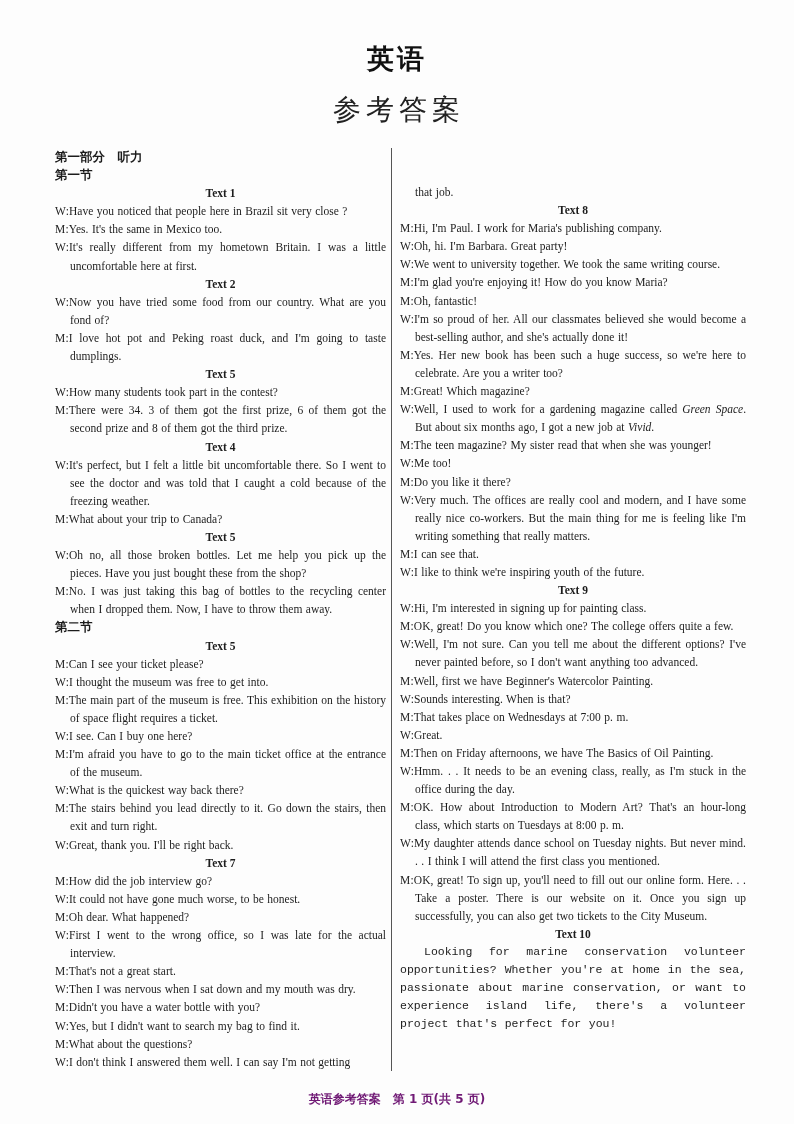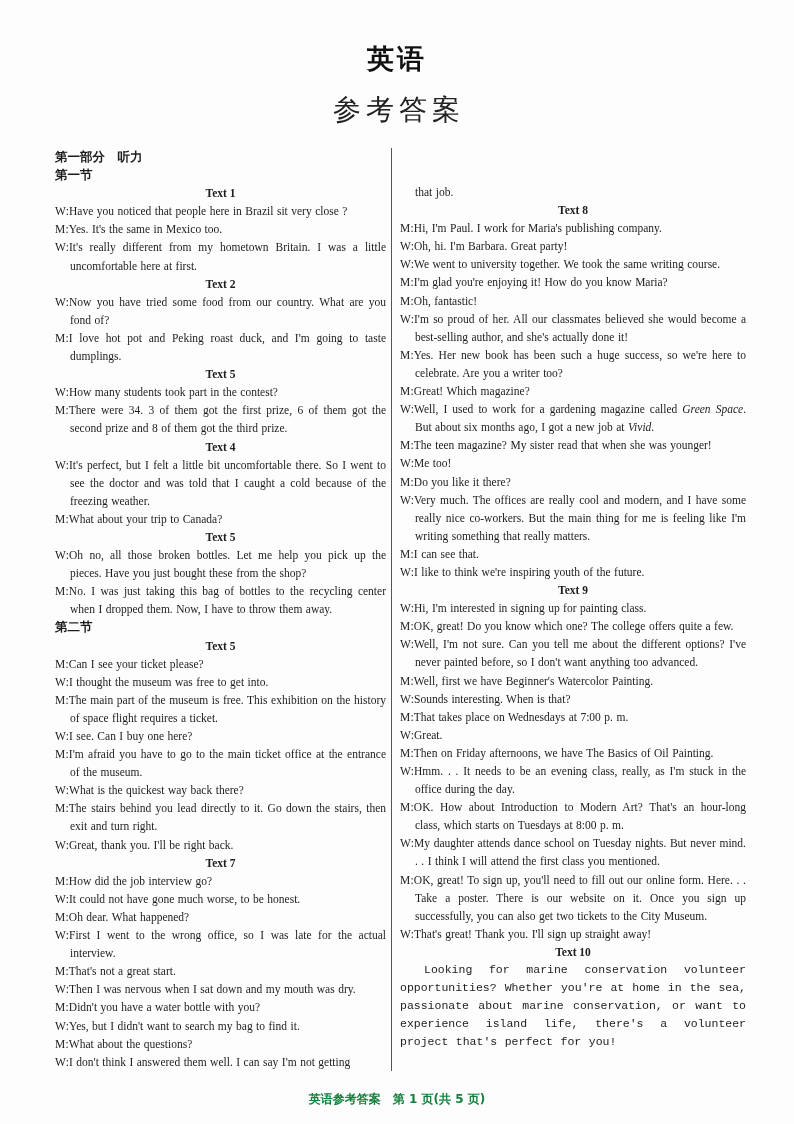--- a/index.html
+++ b/index.html
@@ -96,21 +96,21 @@
   }
   .footer {
     position: absolute;
     left: 0;
     right: 0;
     bottom: 16px;
     text-align: center;
     font-family: "DejaVu Sans", "Liberation Sans", sans-serif;
     font-weight: 700;
     font-size: 12px;
-    color: #15803d;
+    color: #701a75;
   }
   .footer-page {
     margin-left: 12px;
   }
 </style>
 </head>
 <body>
 
 <div class="page">
   <h1 class="title">英语</h1>
@@ -183,21 +183,20 @@
         <div class="blk dialog"><span class="speaker">W:</span>Well, I'm not sure. Can you tell me about the different options? I've never painted before, so I don't want anything too advanced.</div>
         <div class="blk dialog"><span class="speaker">M:</span>Well, first we have Beginner's Watercolor Painting.</div>
         <div class="blk dialog"><span class="speaker">W:</span>Sounds interesting. When is that?</div>
         <div class="blk dialog"><span class="speaker">M:</span>That takes place on Wednesdays at 7:00 p. m.</div>
         <div class="blk dialog"><span class="speaker">W:</span>Great.</div>
         <div class="blk dialog"><span class="speaker">M:</span>Then on Friday afternoons, we have The Basics of Oil Painting.</div>
         <div class="blk dialog"><span class="speaker">W:</span>Hmm. . . It needs to be an evening class, really, as I'm stuck in the office during the day.</div>
         <div class="blk dialog"><span class="speaker">M:</span>OK. How about Introduction to Modern Art? That's an hour-long class, which starts on Tuesdays at 8:00 p. m.</div>
         <div class="blk dialog"><span class="speaker">W:</span>My daughter attends dance school on Tuesday nights. But never mind. . . I think I will attend the first class you mentioned.</div>
         <div class="blk dialog"><span class="speaker">M:</span>OK, great! To sign up, you'll need to fill out our online form. Here. . . Take a poster. There is our website on it. Once you sign up successfully, you can also get two tickets to the City Museum.</div>
-        <div class="blk dialog"><span class="speaker">W:</span>That's great! Thank you. I'll sign up straight away!</div>
         <div class="blk texthead">Text 10</div>
         <div class="blk para">Looking for marine conservation volunteer opportunities? Whether you're at home in the sea, passionate about marine conservation, or want to experience island life, there's a volunteer project that's perfect for you!</div>
       </div>
   </div>
 
   <div class="footer">
     <span class="footer-label">英语参考答案</span><span class="footer-page">第 1 页(共 5 页)</span>
   </div>
 </div>
 

